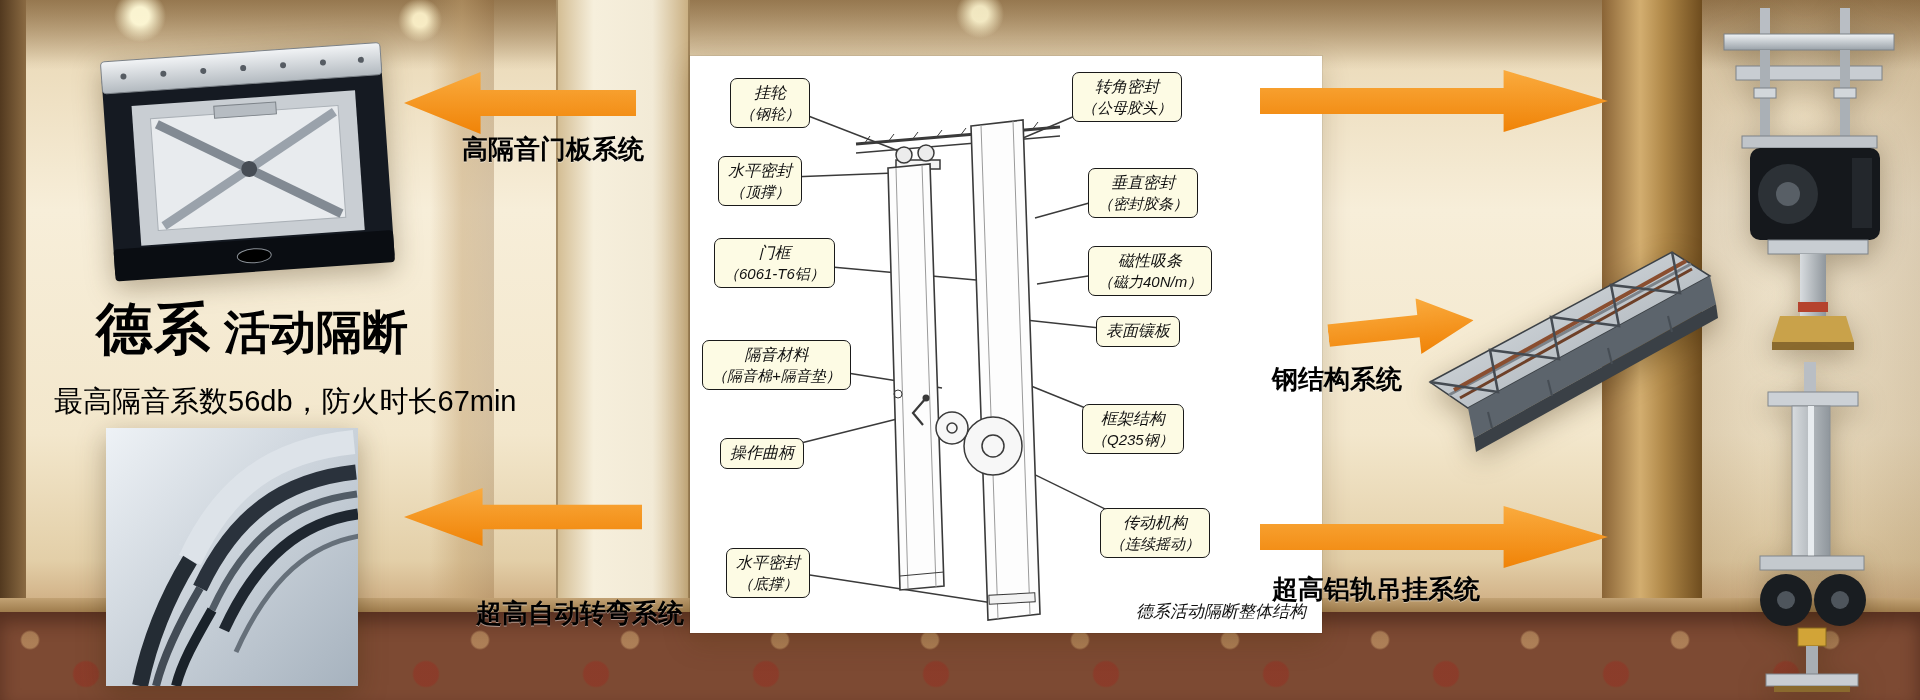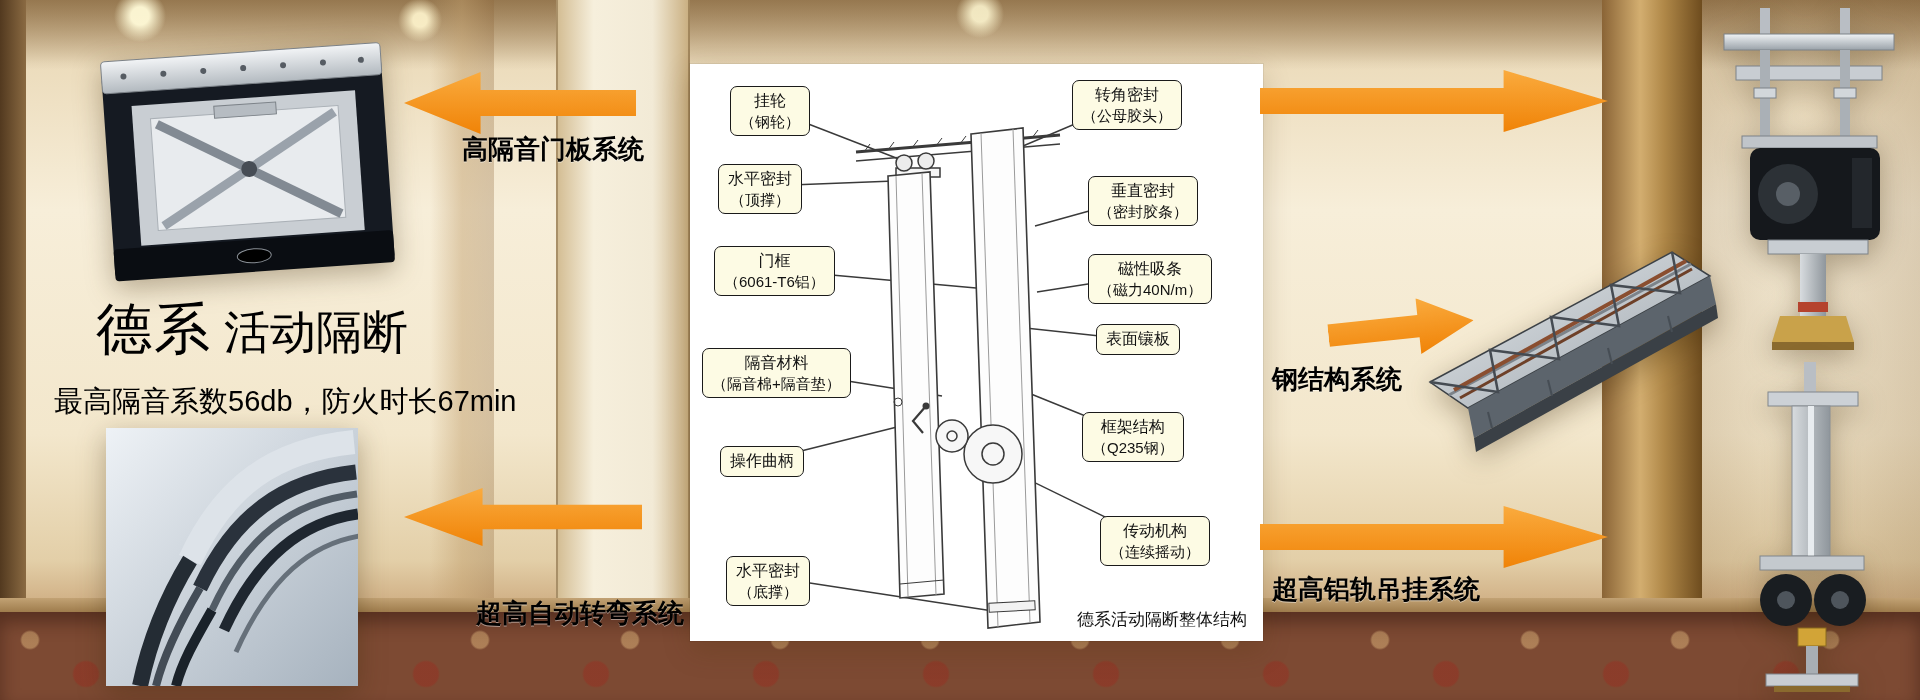--- a/index.html
+++ b/index.html
@@ -51,27 +51,27 @@
     filter:drop-shadow(0 3px 4px rgba(90,50,0,.25)); }
   .arrow.left{  clip-path:polygon(0 50%,33% 0,33% 29%,100% 29%,100% 71%,33% 71%,33% 100%); }
   .arrow.right{ clip-path:polygon(0 29%,70% 29%,70% 0,100% 50%,70% 100%,70% 71%,0 71%); }
   .arrow.right.small{ clip-path:polygon(0 30%,62% 30%,62% 0,100% 50%,62% 100%,62% 70%,0 70%); }
 
   .syslabel{ position:absolute; font-size:26px; font-weight:800; color:#000; white-space:nowrap;
     text-shadow:0 1px 0 rgba(255,255,255,.45); }
 
   
   .brand-title{ position:absolute; left:96px; top:292px; color:#000; white-space:nowrap; }
-  .brand-title .bold{ font-size:56px; font-weight:400; letter-spacing:2px; }
-  .brand-title .light{ font-size:46px; font-weight:400; margin-left:12px; }
+  .brand-title .bold{ font-size:56px; font-weight:700; letter-spacing:2px; }
+  .brand-title .light{ font-size:46px; font-weight:700; margin-left:12px; }
   .brand-sub{ position:absolute; left:54px; top:382px; font-size:29px; color:#000; white-space:nowrap; }
 
   
-  .panel{ position:absolute; left:690px; top:64px; width:573px; height:577px; background:#ffffff;
-    box-shadow:0 0 0 1px rgba(0,0,0,.06), 0 10px 26px rgba(80,50,10,.22); }
+  .panel{ position:absolute; left:690px; top:56px; width:632px; height:577px; background:#ffffff;
+    box-shadow:0 0 0 1px rgba(0,0,0,.06), 0 10px 26px rgba(80,50,10,.22);font-style:italic; }
   .panel-art{ position:absolute; left:0; top:0; width:540px; height:577px; }
   .callout{ position:absolute; background:#FDFBE4; border:1.6px solid #1a1a1a; border-radius:7px;
     padding:4px 9px; text-align:center; font-size:16px; line-height:1.3; color:#111;
     font-weight:500; white-space:nowrap; }
   .callout .l2{ display:block; font-size:15px; }
   .caption{ position:absolute; right:16px; bottom:10px; font-size:17px; color:#111; }
 
   
   .photo{ position:absolute; filter:drop-shadow(0 8px 14px rgba(60,40,10,.35)); }
 </style>

